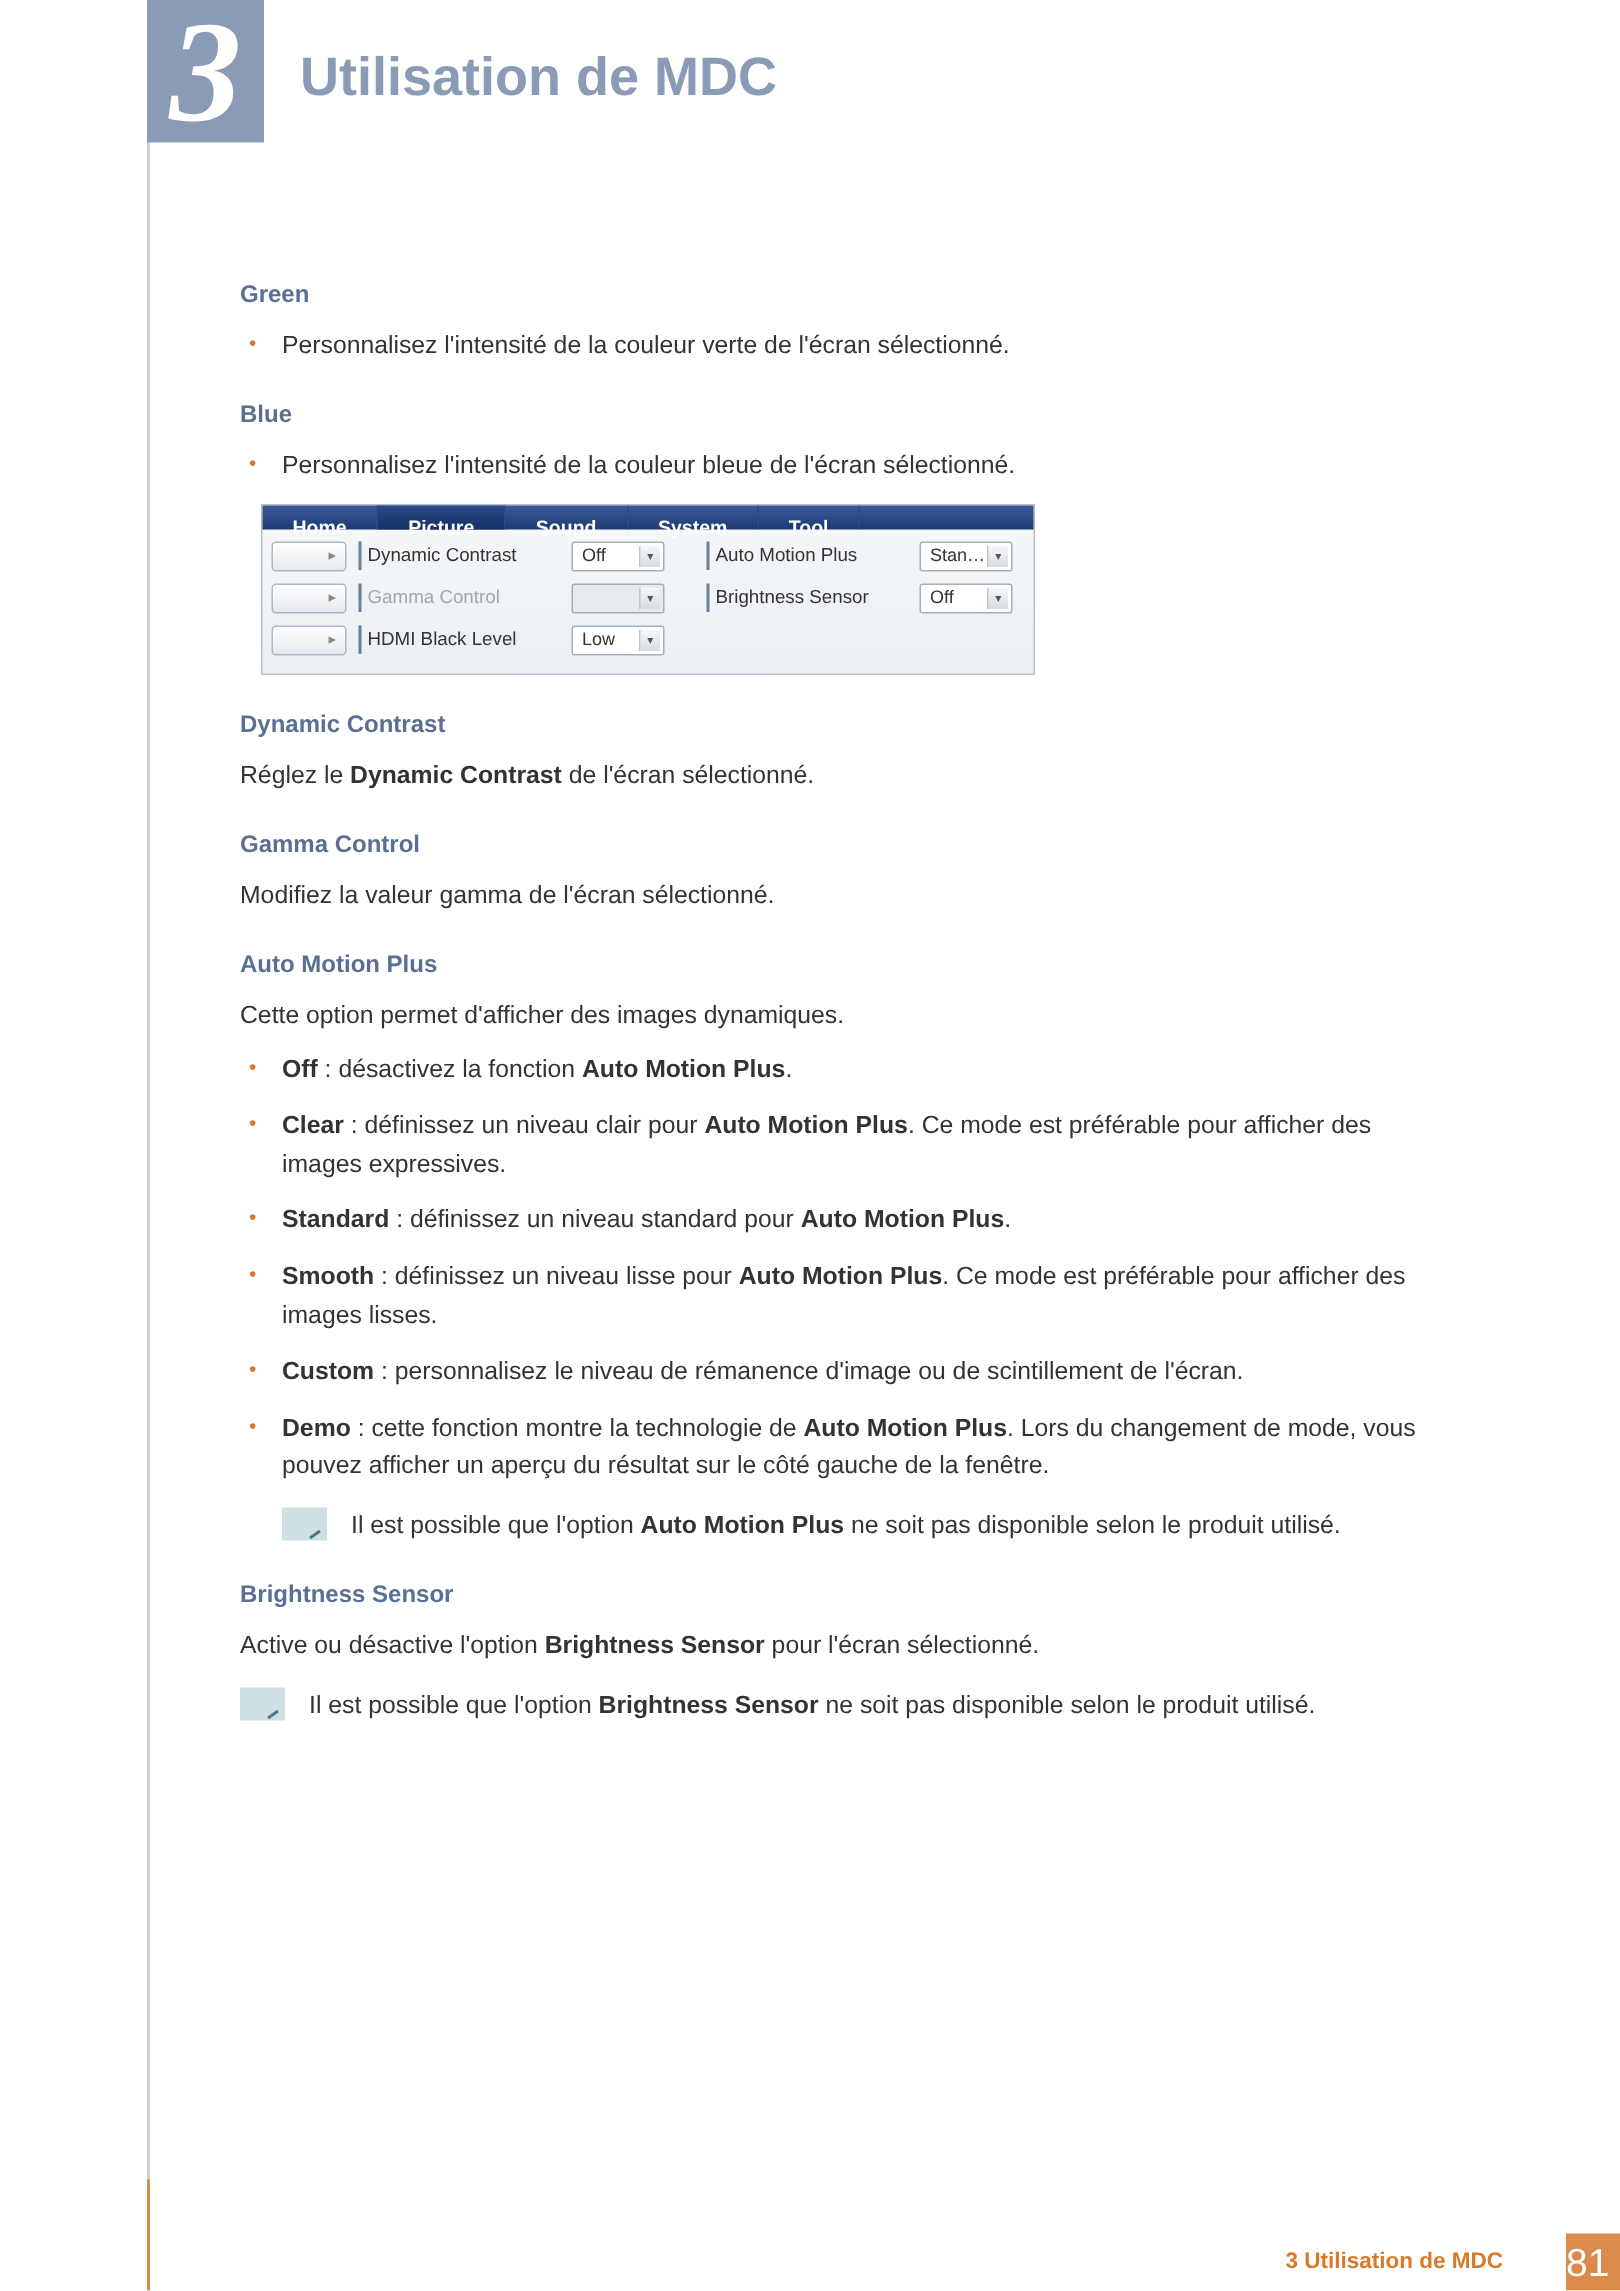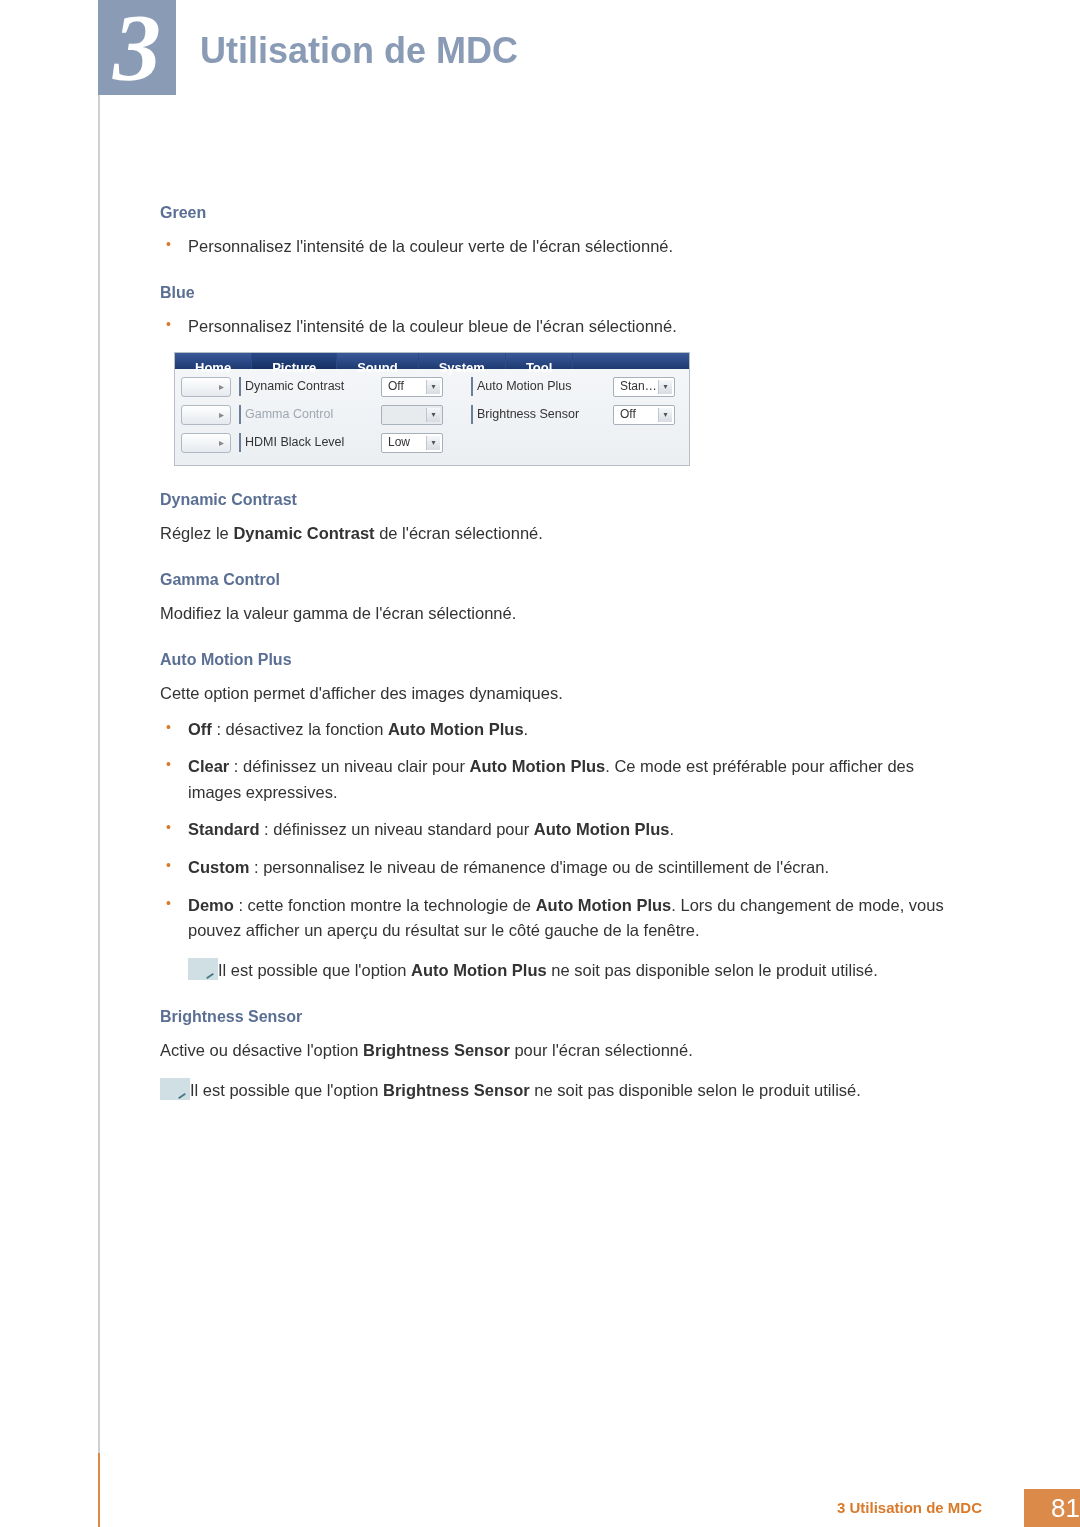--- a/index.html
+++ b/index.html
@@ -58,21 +58,21 @@
     width: 800px;
     line-height: 1.55;
   }
   .sub-h {
     color: #5a6f93;
     font-weight: bold;
     margin-top: 22px;
     margin-bottom: 8px;
     font-size: 16px;
   }
-  .sub-h.first { margin-top: 16px; }
+  .sub-h.first { margin-top: 0; }
   .options-h {
     color: #d97a2b;
     font-weight: bold;
     font-size: 19px;
     margin-top: 30px;
     margin-bottom: 14px;
   }
   ul.bul {
     list-style: none;
     padding-left: 28px;
@@ -87,20 +87,21 @@
     position: absolute;
     left: -22px;
     color: #d97a2b;
     font-size: 14px;
     top: 0;
   }
   p.body { margin-bottom: 10px; margin-top: 4px; }
   .note-row {
     display: flex;
     align-items: flex-start;
+    gap: 16px;
     margin: 14px 0 14px 28px;
   }
   .note-icon {
     width: 30px;
     height: 22px;
     background: #d0dfe4;
     display: flex;
     align-items: center;
     justify-content: center;
     flex-shrink: 0;
@@ -219,25 +220,25 @@
     gap: 32px;
   }
   .footer-text {
     color: #d97a2b;
     font-weight: bold;
     font-size: 15px;
     line-height: 38px;
     padding-right: 10px;
   }
   .footer-page {
-    width: 56px;
+    width: 36px;
     background: #dc8a4a;
     color: #fff;
     font-size: 26px;
-    text-align: right;
+    text-align: left;
     line-height: 38px;
   }
 </style>
 </head>
 <body>
 
 <div class="sidebar-line"></div>
 <div class="sidebar-line-accent"></div>
 
 <div class="chapter-box">3</div>
@@ -311,20 +312,21 @@
 
   <div class="sub-h">Gamma Control</div>
   <p class="body">Modifiez la valeur gamma de l'écran sélectionné.</p>
 
   <div class="sub-h">Auto Motion Plus</div>
   <p class="body">Cette option permet d'afficher des images dynamiques.</p>
   <ul class="bul">
     <li><b>Off</b><span> : </span><span>désactivez la fonction </span><b>Auto Motion Plus</b><span>.</span></li>
     <li><b>Clear</b><span> : </span><span>définissez un niveau clair pour </span><b>Auto Motion Plus</b><span>. Ce mode est préférable pour afficher des images expressives.</span></li>
     <li><b>Standard</b><span> : </span><span>définissez un niveau standard pour </span><b>Auto Motion Plus</b><span>.</span></li>
+    <li><b>Smooth</b><span> : </span><span>définissez un niveau lisse pour </span><b>Auto Motion Plus</b><span>. Ce mode est préférable pour afficher des images lisses.</span></li>
     <li><b>Custom</b><span> : </span><span>personnalisez le niveau de rémanence d'image ou de scintillement de l'écran.</span><b></b><span></span></li>
     <li><b>Demo</b><span> : </span><span>cette fonction montre la technologie de </span><b>Auto Motion Plus</b><span>. Lors du changement de mode, vous pouvez afficher un aperçu du résultat sur le côté gauche de la fenêtre.</span></li>
   </ul>
   <div class="note-row">
     <div class="note-icon"></div>
     <div class="note-text">
       <span>Il est possible que l'option </span><b>Auto Motion Plus</b><span> ne soit pas disponible selon le produit utilisé.</span>
     </div>
   </div>
 

